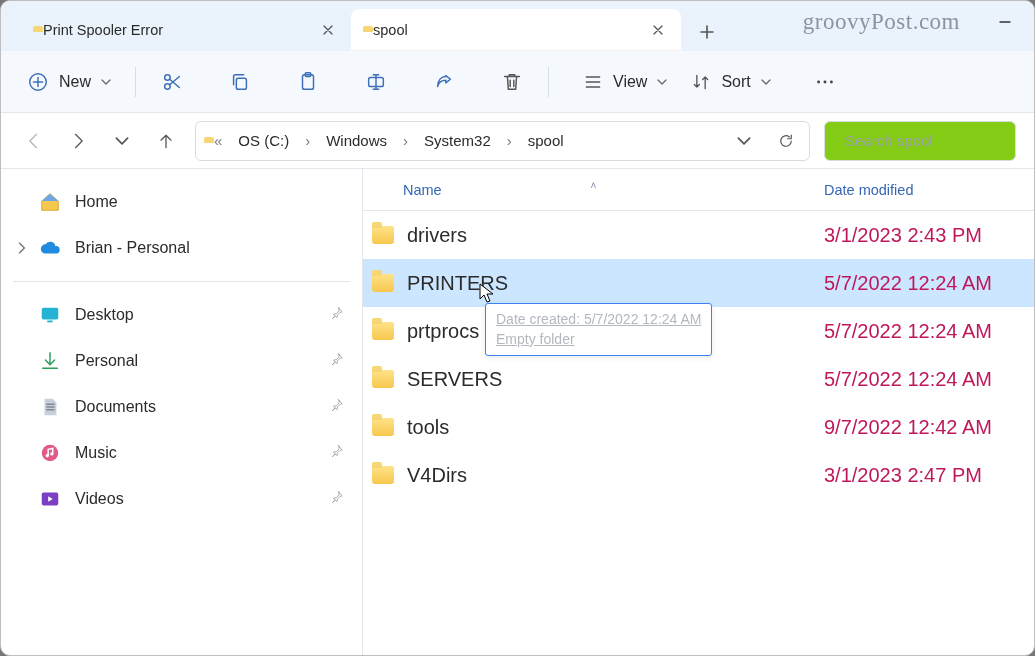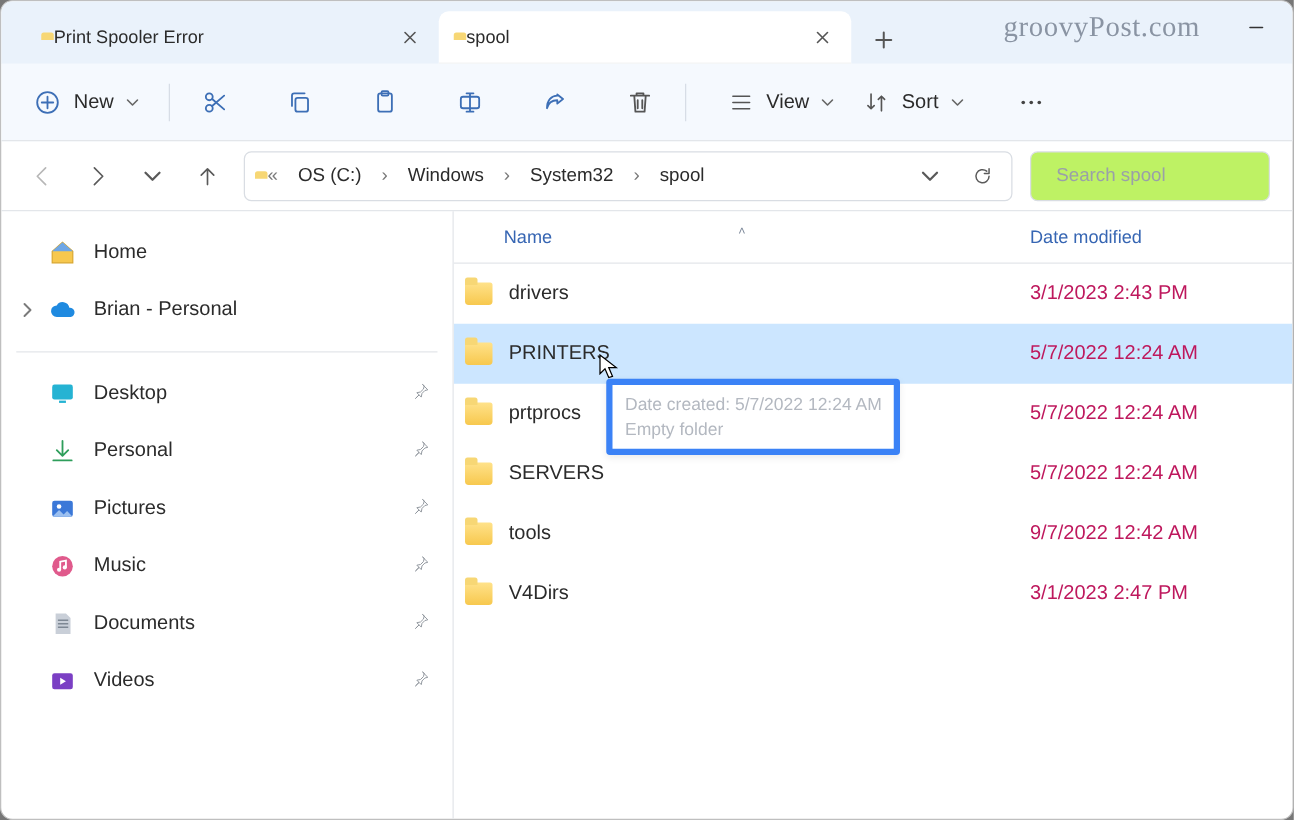--- a/index.html
+++ b/index.html
@@ -38,48 +38,48 @@
   .chev svg{display:block;}
   
   .navrow{height:56px;display:flex;align-items:center;padding:0 18px;gap:14px;border-bottom:1px solid var(--border);}
   .nav-btn{width:30px;height:40px;display:flex;align-items:center;justify-content:center;color:#5a5a5a;border-radius:5px;}
   .nav-btn.disabled{color:#b7b7b7;}
   .addr{flex:1;height:40px;border:1px solid #d9dde3;border-radius:6px;display:flex;align-items:center;padding:0 4px 0 8px;gap:4px;background:#fff;}
   .addr .seg{padding:4px 6px;font-size:15px;color:var(--text);display:flex;align-items:center;gap:4px;border-radius:4px;}
   .addr .chevr{color:#7a7a7a;}
   .addr .spacer{flex:1;}
   .addr-btn{width:38px;height:36px;display:flex;align-items:center;justify-content:center;color:#5a5a5a;border-radius:5px;}
-  .search{width:192px;height:40px;border:1px solid #d9dde3;border-radius:6px;display:flex;align-items:center;padding:0 10px;gap:8px;background:#bef264;}
+  .search{width:192px;height:40px;border:1px solid #d9dde3;border-radius:6px;display:flex;align-items:center;padding:0 10px;gap:8px;background:#84cc16;}
   .search input{border:none;outline:none;font-size:15px;flex:1;color:var(--text);background:transparent;}
   .search input::placeholder{color:#9aa0a8;}
   
   .body{flex:1;display:flex;min-height:0;}
   .sidebar{width:362px;border-right:1px solid var(--border);padding:10px 4px 10px 4px;overflow:auto;text-align:right;}
   .side-item{height:46px;display:flex;align-items:center;padding-left:34px;gap:14px;font-size:16px;color:var(--text);border-radius:6px;position:relative;}
   .side-item .expander{position:absolute;left:8px;width:18px;height:18px;display:flex;align-items:center;justify-content:center;color:#7a7a7a;}
   .side-item .pin{position:absolute;right:14px;color:#8d939b;}
   .side-item .icn{width:22px;height:22px;display:flex;align-items:center;justify-content:center;}
   .side-sep{height:1px;background:var(--border);margin:10px 8px;}
   
   .filepane{flex:1;display:flex;flex-direction:column;min-width:0;}
   .cols{height:42px;display:flex;align-items:center;border-bottom:1px solid var(--border);font-size:14.5px;color:#3766b3;}
   .col-name{flex:1;padding-left:40px;display:flex;align-items:center;gap:6px;position:relative;}
   .col-date{width:210px;}
   .sort-ind{position:absolute;left:50%;top:-2px;transform:translateX(-50%);font-size:10px;color:#7b8798;}
   .rows{flex:1;overflow:auto;position:relative;}
-  .row{height:48px;display:flex;align-items:center;font-size:16px;color:var(--text);}
+  .row{height:48px;display:flex;align-items:center;font-size:20px;color:var(--text);}
   .row.selected{background:var(--selected);justify-content:space-between;}
   .row .icn{width:40px;display:flex;align-items:center;justify-content:center;}
   .row .nm{flex:1;padding-left:4px;}
   .row .dt{width:210px;color:#be185d;}
   .folder-ic{width:22px;height:18px;position:relative;}
   .folder-ic::before{content:"";position:absolute;inset:0;background:linear-gradient(180deg,#ffe28a 0%,#f7c84e 100%);border-radius:2px 2px 3px 3px;}
   .folder-ic::after{content:"";position:absolute;left:0;top:-4px;width:10px;height:6px;background:#f7d775;border-radius:2px 2px 0 0;}
   
-  .tooltip{position:absolute;left:122px;top:92px;background:#fff;border:5px solid #3b82f6;border-radius:3px;padding:6px 10px;font-size:14px;color:#b3b8c0;box-shadow:0 2px 6px rgba(0,0,0,.08);line-height:1.4;}
+  .tooltip{position:absolute;left:122px;top:92px;background:#fff;border:1px solid #3b82f6;border-radius:3px;padding:6px 10px;font-size:14px;color:#b3b8c0;box-shadow:0 2px 6px rgba(0,0,0,.08);line-height:1.4;text-decoration:underline;}
   
   .cursor{position:absolute;left:116px;top:72px;width:16px;height:22px;pointer-events:none;}
   
   .stroke{stroke:currentColor;fill:none;stroke-width:1.6;stroke-linecap:round;stroke-linejoin:round;}
   .stroke-thin{stroke:currentColor;fill:none;stroke-width:1.3;stroke-linecap:round;stroke-linejoin:round;}
 </style>
 </head>
 <body>
 
 <div class="window">
@@ -301,52 +301,39 @@
             </svg>
           </span>
         <span>Personal</span>
         <span class="pin"><svg width="14" height="14" viewBox="0 0 24 24">
               <path class="stroke-thin" d="M14 3l7 7-4 1-4 4-1 5-3-3-5 5 5-5-3-3 5-1 4-4 1-4z" style="color:#8d939b"></path>
             </svg></span>
       </div>
       <div class="side-item">
         <span class="icn">
             <svg width="22" height="22" viewBox="0 0 24 24">
-              <rect x="3" y="5" width="18" height="14" rx="2" fill="#3b78d8"></rect>
-              <circle cx="9" cy="10" r="2" fill="#fff"></circle>
-              <path d="M4 18l5-5 4 4 3-3 4 4v1H4z" fill="#9cc0f0"></path>
+              <path d="M6 3h9l4 4v14H6z" fill="#c9cfd8"></path>
+              <path d="M8 9h9M8 12h9M8 15h9" stroke="#7e8894" stroke-width="1.4"></path>
             </svg>
           </span>
-        <span>Pictures</span>
+        <span>Documents</span>
         <span class="pin"><svg width="14" height="14" viewBox="0 0 24 24">
               <path class="stroke-thin" d="M14 3l7 7-4 1-4 4-1 5-3-3-5 5 5-5-3-3 5-1 4-4 1-4z" style="color:#8d939b"></path>
             </svg></span>
       </div>
       <div class="side-item">
         <span class="icn">
             <svg width="22" height="22" viewBox="0 0 24 24">
               <circle cx="12" cy="12" r="9" fill="#e05a8c"></circle>
               <path d="M10 15V8l5-1v6" stroke="#fff" stroke-width="1.6" fill="none"></path>
               <circle cx="9" cy="15" r="1.8" fill="#fff"></circle>
               <circle cx="14" cy="13" r="1.8" fill="#fff"></circle>
             </svg>
           </span>
         <span>Music</span>
-        <span class="pin"><svg width="14" height="14" viewBox="0 0 24 24">
-              <path class="stroke-thin" d="M14 3l7 7-4 1-4 4-1 5-3-3-5 5 5-5-3-3 5-1 4-4 1-4z" style="color:#8d939b"></path>
-            </svg></span>
-      </div>
-      <div class="side-item">
-        <span class="icn">
-            <svg width="22" height="22" viewBox="0 0 24 24">
-              <path d="M6 3h9l4 4v14H6z" fill="#c9cfd8"></path>
-              <path d="M8 9h9M8 12h9M8 15h9" stroke="#7e8894" stroke-width="1.4"></path>
-            </svg>
-          </span>
-        <span>Documents</span>
         <span class="pin"><svg width="14" height="14" viewBox="0 0 24 24">
               <path class="stroke-thin" d="M14 3l7 7-4 1-4 4-1 5-3-3-5 5 5-5-3-3 5-1 4-4 1-4z" style="color:#8d939b"></path>
             </svg></span>
       </div>
       <div class="side-item">
         <span class="icn">
             <svg width="22" height="22" viewBox="0 0 24 24">
               <rect x="3" y="5" width="18" height="14" rx="2" fill="#7b3fc4"></rect>
               <path d="M10 9v6l5-3z" fill="#fff"></path>
             </svg>

